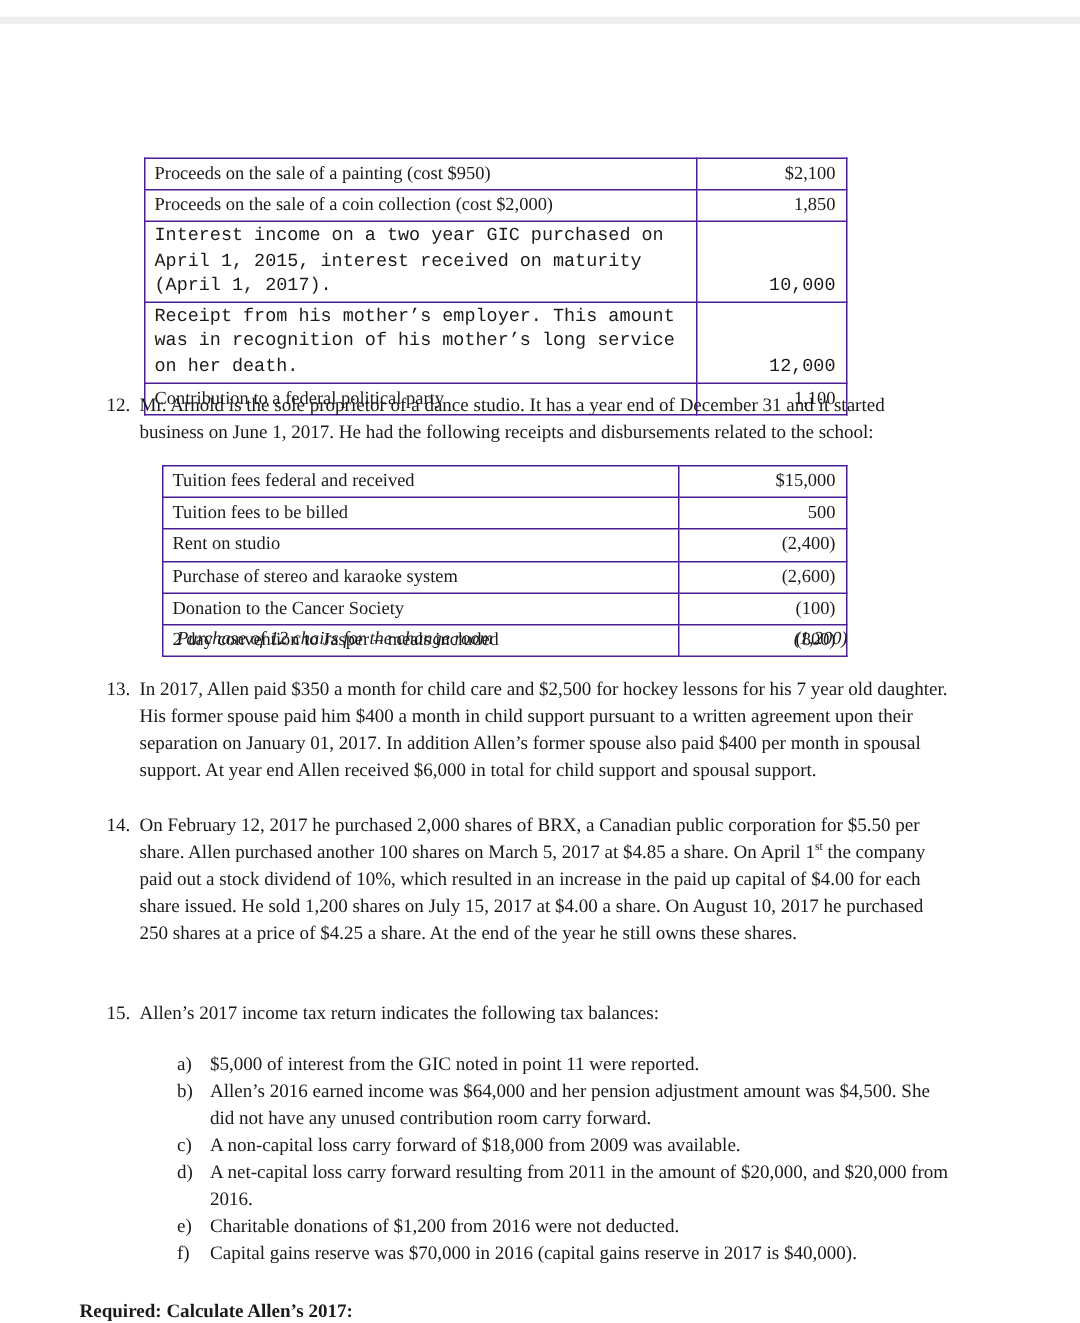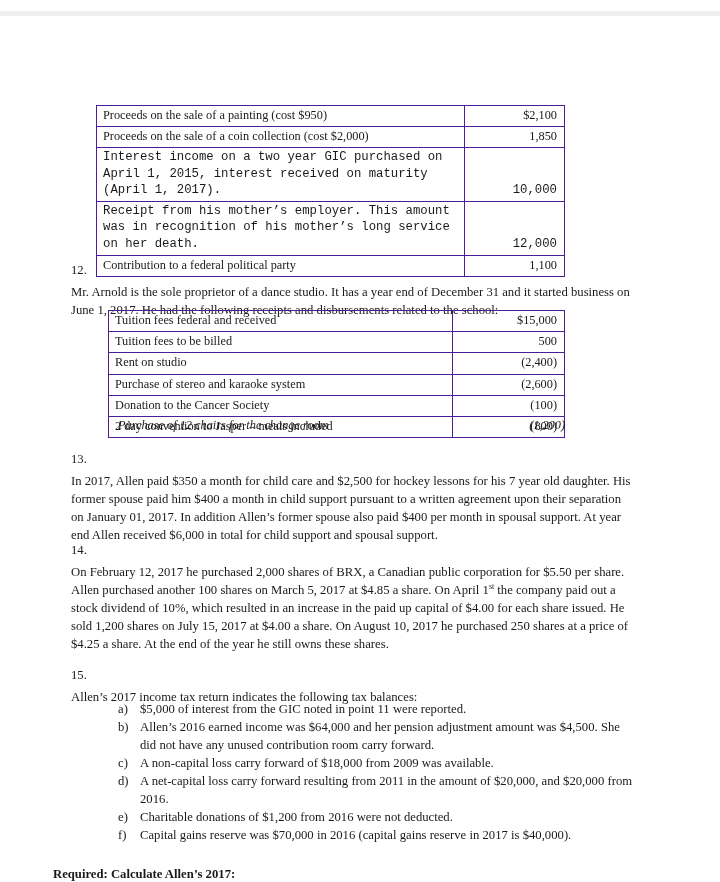--- a/index.html
+++ b/index.html
@@ -86,21 +86,20 @@
     font-style: italic;
   }
   .loose-row .amount { white-space: nowrap; }
 
   
   .item {
     position: absolute;
     display: flex;
     font-size: 12.7px;
     line-height: 1.42;
-    flex-direction: column;
   }
   .item .marker {
     width: 22px;
     flex: 0 0 22px;
     text-align: left;
   }
   .item .body { flex: 1 1 auto; }
 
   #item-12 { top: 261px; left: 71px; width: 564px; }
   #item-13 { top: 450px; left: 71px; width: 564px; }

